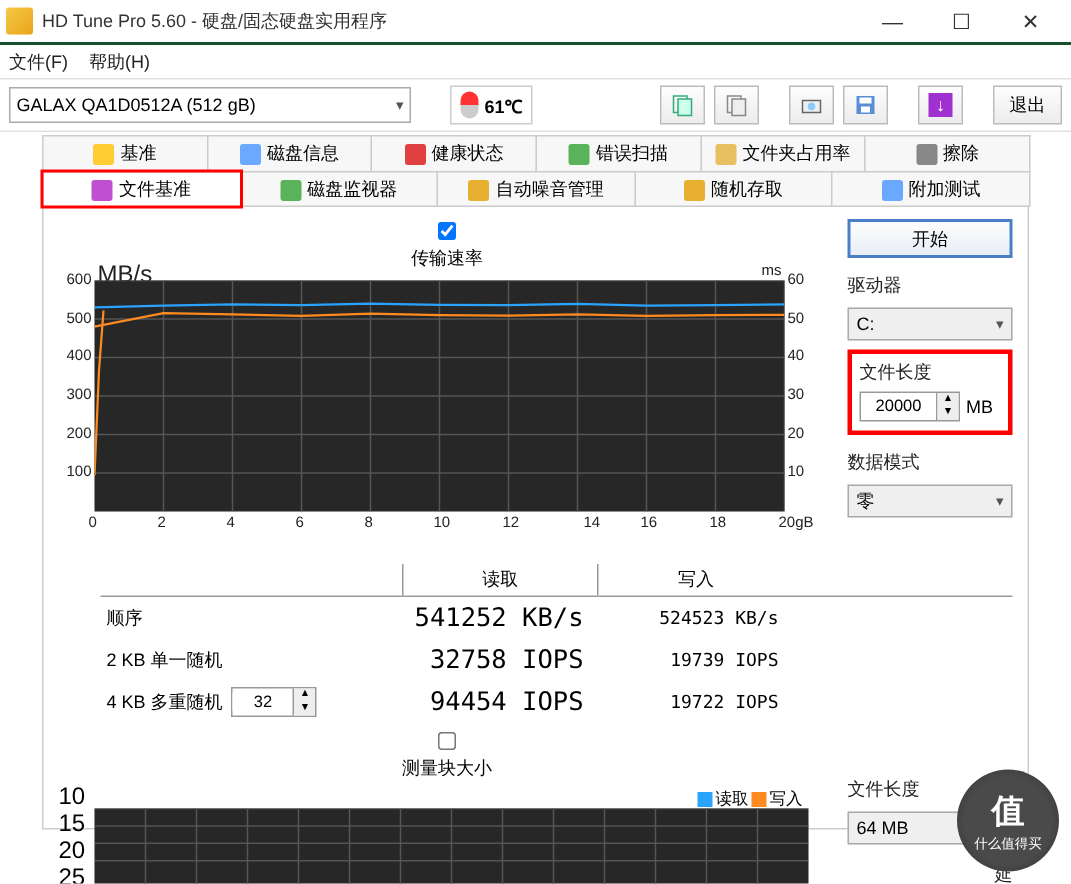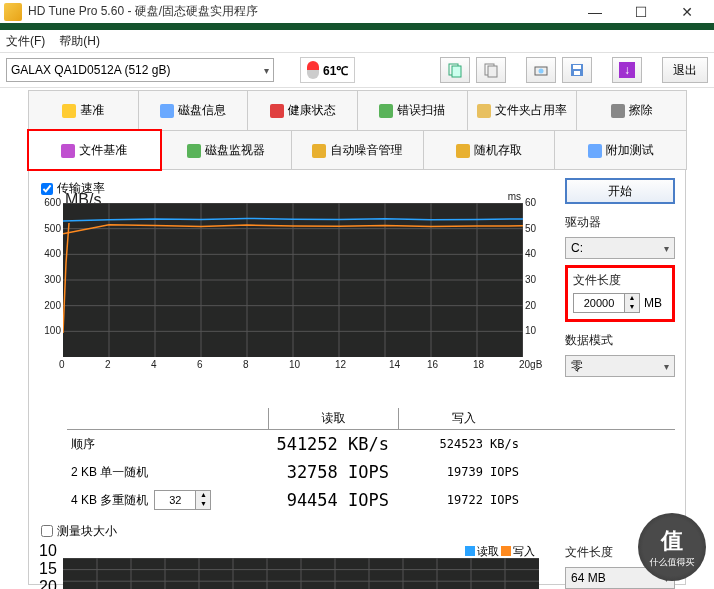--- a/index.html
+++ b/index.html
@@ -1,41 +1,41 @@
 <!DOCTYPE html>
 <html><head>
 <meta charset="utf-8">
 <style>
 * { box-sizing: border-box; margin: 0; padding: 0; font-family: "Microsoft YaHei", "SimSun", Arial, sans-serif; }
 body { background: #fff; width: 714px; height: 589px; position: relative; overflow: hidden; }
-.titlebar { height: 30px; display: flex; align-items: center; padding: 0 4px; background: #fff; border-bottom: 7px solid #14532d; }
+.titlebar { height: 30px; display: flex; align-items: center; padding: 0 4px; background: #fff; border-bottom: 2px solid #14532d; }
 .titlebar .icon { width: 18px; height: 18px; background: linear-gradient(135deg,#f7c948,#e8a317); border-radius: 2px; margin-right: 6px; }
 .titlebar .title { font-size: 12px; color: #333; flex: 1; }
 .winctrl { display: flex; }
 .winctrl div { width: 46px; height: 30px; display: flex; align-items: center; justify-content: center; font-size: 14px; color: #333; }
 .menubar { height: 22px; display: flex; align-items: center; padding: 0 6px; gap: 14px; font-size: 12px; color: #222; }
 .toolbar { height: 36px; display: flex; align-items: center; padding: 2px 6px; gap: 6px; border-top: 1px solid #e0e0e0; border-bottom: 1px solid #e0e0e0; }
 .drive-select { width: 268px; height: 24px; border: 1px solid #aaa; background: #fff; display: flex; align-items: center; padding: 0 4px; font-size: 12px; }
 .drive-select .arrow { margin-left: auto; font-size: 10px; color: #555; }
 .temp { display: flex; align-items: center; height: 26px; border: 1px solid #ccc; padding: 0 6px; gap: 4px; font-size: 12px; }
 .therm { width: 12px; height: 18px; background: linear-gradient(#f33 50%, #ccc 50%); border-radius: 6px; }
 .spacer { flex: 1; }
 .iconbtn { width: 30px; height: 26px; border: 1px solid #bbb; background: linear-gradient(#fdfdfd,#ececec); display: flex; align-items: center; justify-content: center; }
 .iconbtn svg, .iconbtn .sq { width: 16px; height: 16px; }
 .exit-btn { height: 26px; padding: 0 10px; border: 1px solid #bbb; background: linear-gradient(#fdfdfd,#ececec); font-size: 12px; }
 .tabs { padding: 2px 28px 0; }
 .tabrow { display: flex; }
-.tab { flex: 1; height: 40px; display: flex; align-items: center; justify-content: center; gap: 4px; font-size: 12px; border: 1px solid #ccc; border-bottom: none; background: #f7f7f7; margin-right: -1px; position: relative; }
+.tab { flex: 1; height: 24px; display: flex; align-items: center; justify-content: center; gap: 4px; font-size: 12px; border: 1px solid #ccc; border-bottom: none; background: #f7f7f7; margin-right: -1px; position: relative; }
 .tab .ti { width: 14px; height: 14px; }
 .tab.sel { background: #fff; z-index: 2; }
 .tab.redbox { outline: 2px solid #f00; outline-offset: -1px; z-index: 3; }
 .tabcontent { border: 1px solid #ccc; margin-top: -1px; padding: 8px 10px 4px; height: 416px; position: relative; }
 .main-flex { display: flex; gap: 10px; height: 224px; }
 .left { flex: 1; }
-.check { font-size: 12px; display: flex; align-items: center; gap: 4px; margin: 2px 0 2px 2px; }
+.check { font-size: 12px; display: flex; align-items: center; gap: 4px; margin: 2px 0 2px 2px; flex-direction: column; }
 .check input { width: 12px; height: 12px; }
 .chart { position: relative; width: 506px; height: 174px; }
 .chart .plot { position: absolute; left: 24px; right: 22px; top: 4px; bottom: 16px; background: #262726; }
 .chart .plot .grid line { stroke: #555; stroke-width: 1; }
 .chart .ylabel-l { position: absolute; left: 26px; top: -8px; font-size: 16px; color: #222; }
 .chart .ylabel-r { position: absolute; right: 24px; top: -8px; font-size: 10px; color: #222; }
 .chart .ytick { position: absolute; font-size: 10px; color: #222; text-align: right; width: 22px; }
 .chart .ytick-r { position: absolute; font-size: 10px; color: #222; width: 20px; }
 .chart .xtick { position: absolute; font-size: 10px; color: #222; }
 .table { margin: 6px 0 0 28px; font-size: 12px; }

